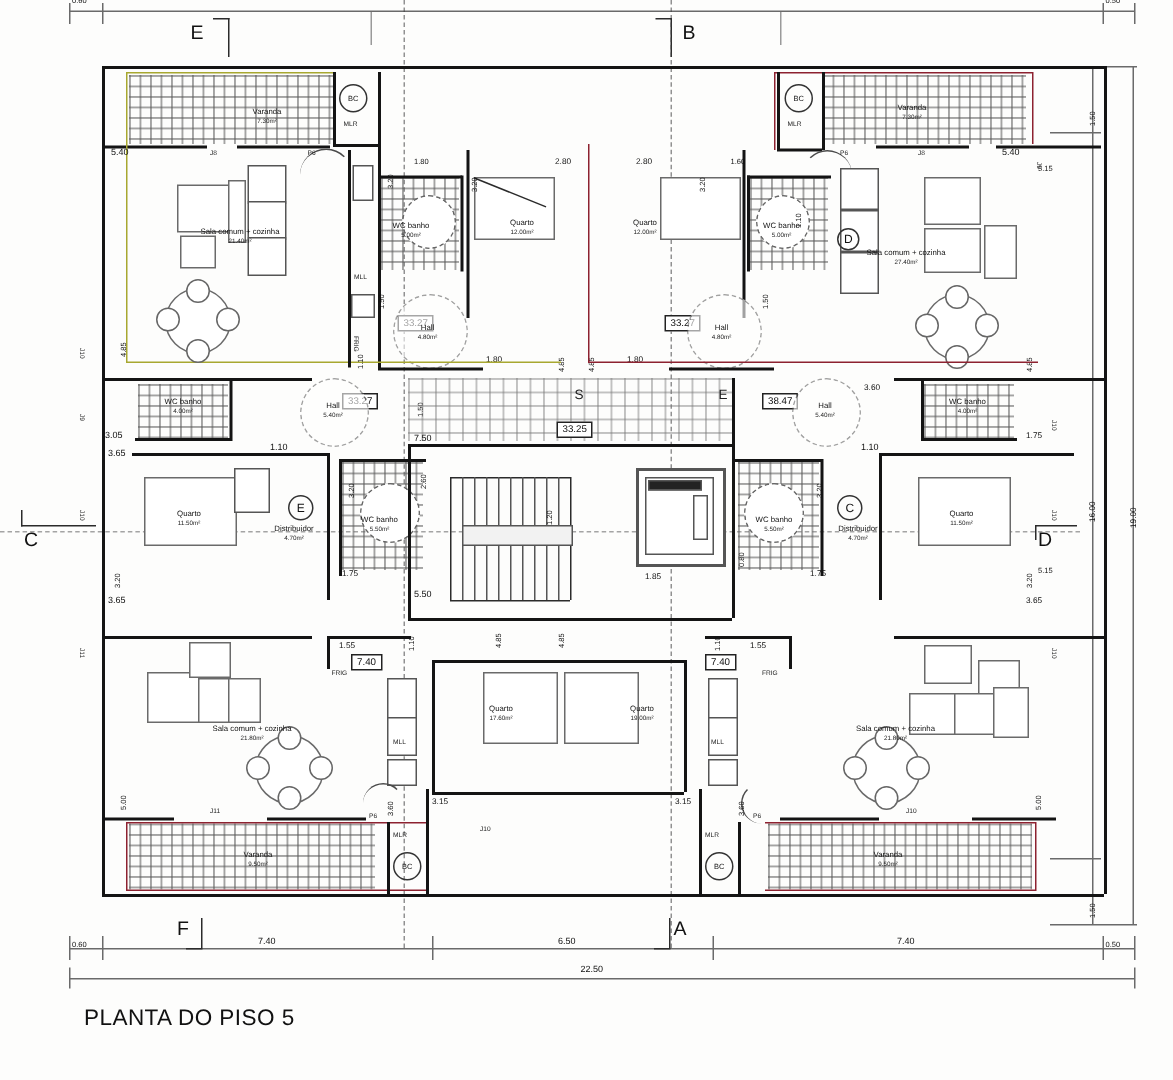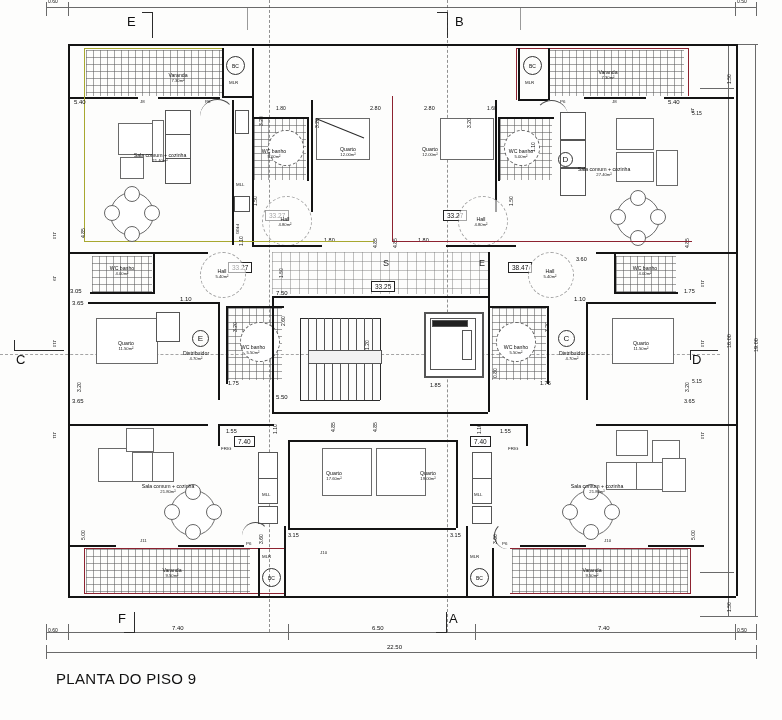--- a/index.html
+++ b/index.html
@@ -538,15 +538,15 @@
   <div class="vl wall" style="left:466px;top:526px;height:70px;"></div>
   <div class="vl wall" style="left:492px;top:548px;height:48px;"></div>
   <div class="tinylbl" style="left:470px;top:554px;">MLR</div>
   <div class="smallcirc" style="left:470px;top:568px;width:17px;height:17px;">BC</div>
   <div class="dimtxt v" style="left:492px;top:544px;font-size:5px;">3.60</div>
   <div class="dimtxt" style="left:450px;top:532px;font-size:5.5px;">3.15</div>
 
   <div class="dimtxt" style="left:692px;top:110px;font-size:5px;">5.15</div>
   <div class="dimtxt" style="left:692px;top:378px;font-size:5px;">5.15</div>
 
-  <div class="title" style="left:56px;top:670px;">PLANTA DO PISO 9</div>
+  <div class="title" style="left:56px;top:670px;">PLANTA DO PISO 5</div>
 
 </div>
 
 </body></html>

